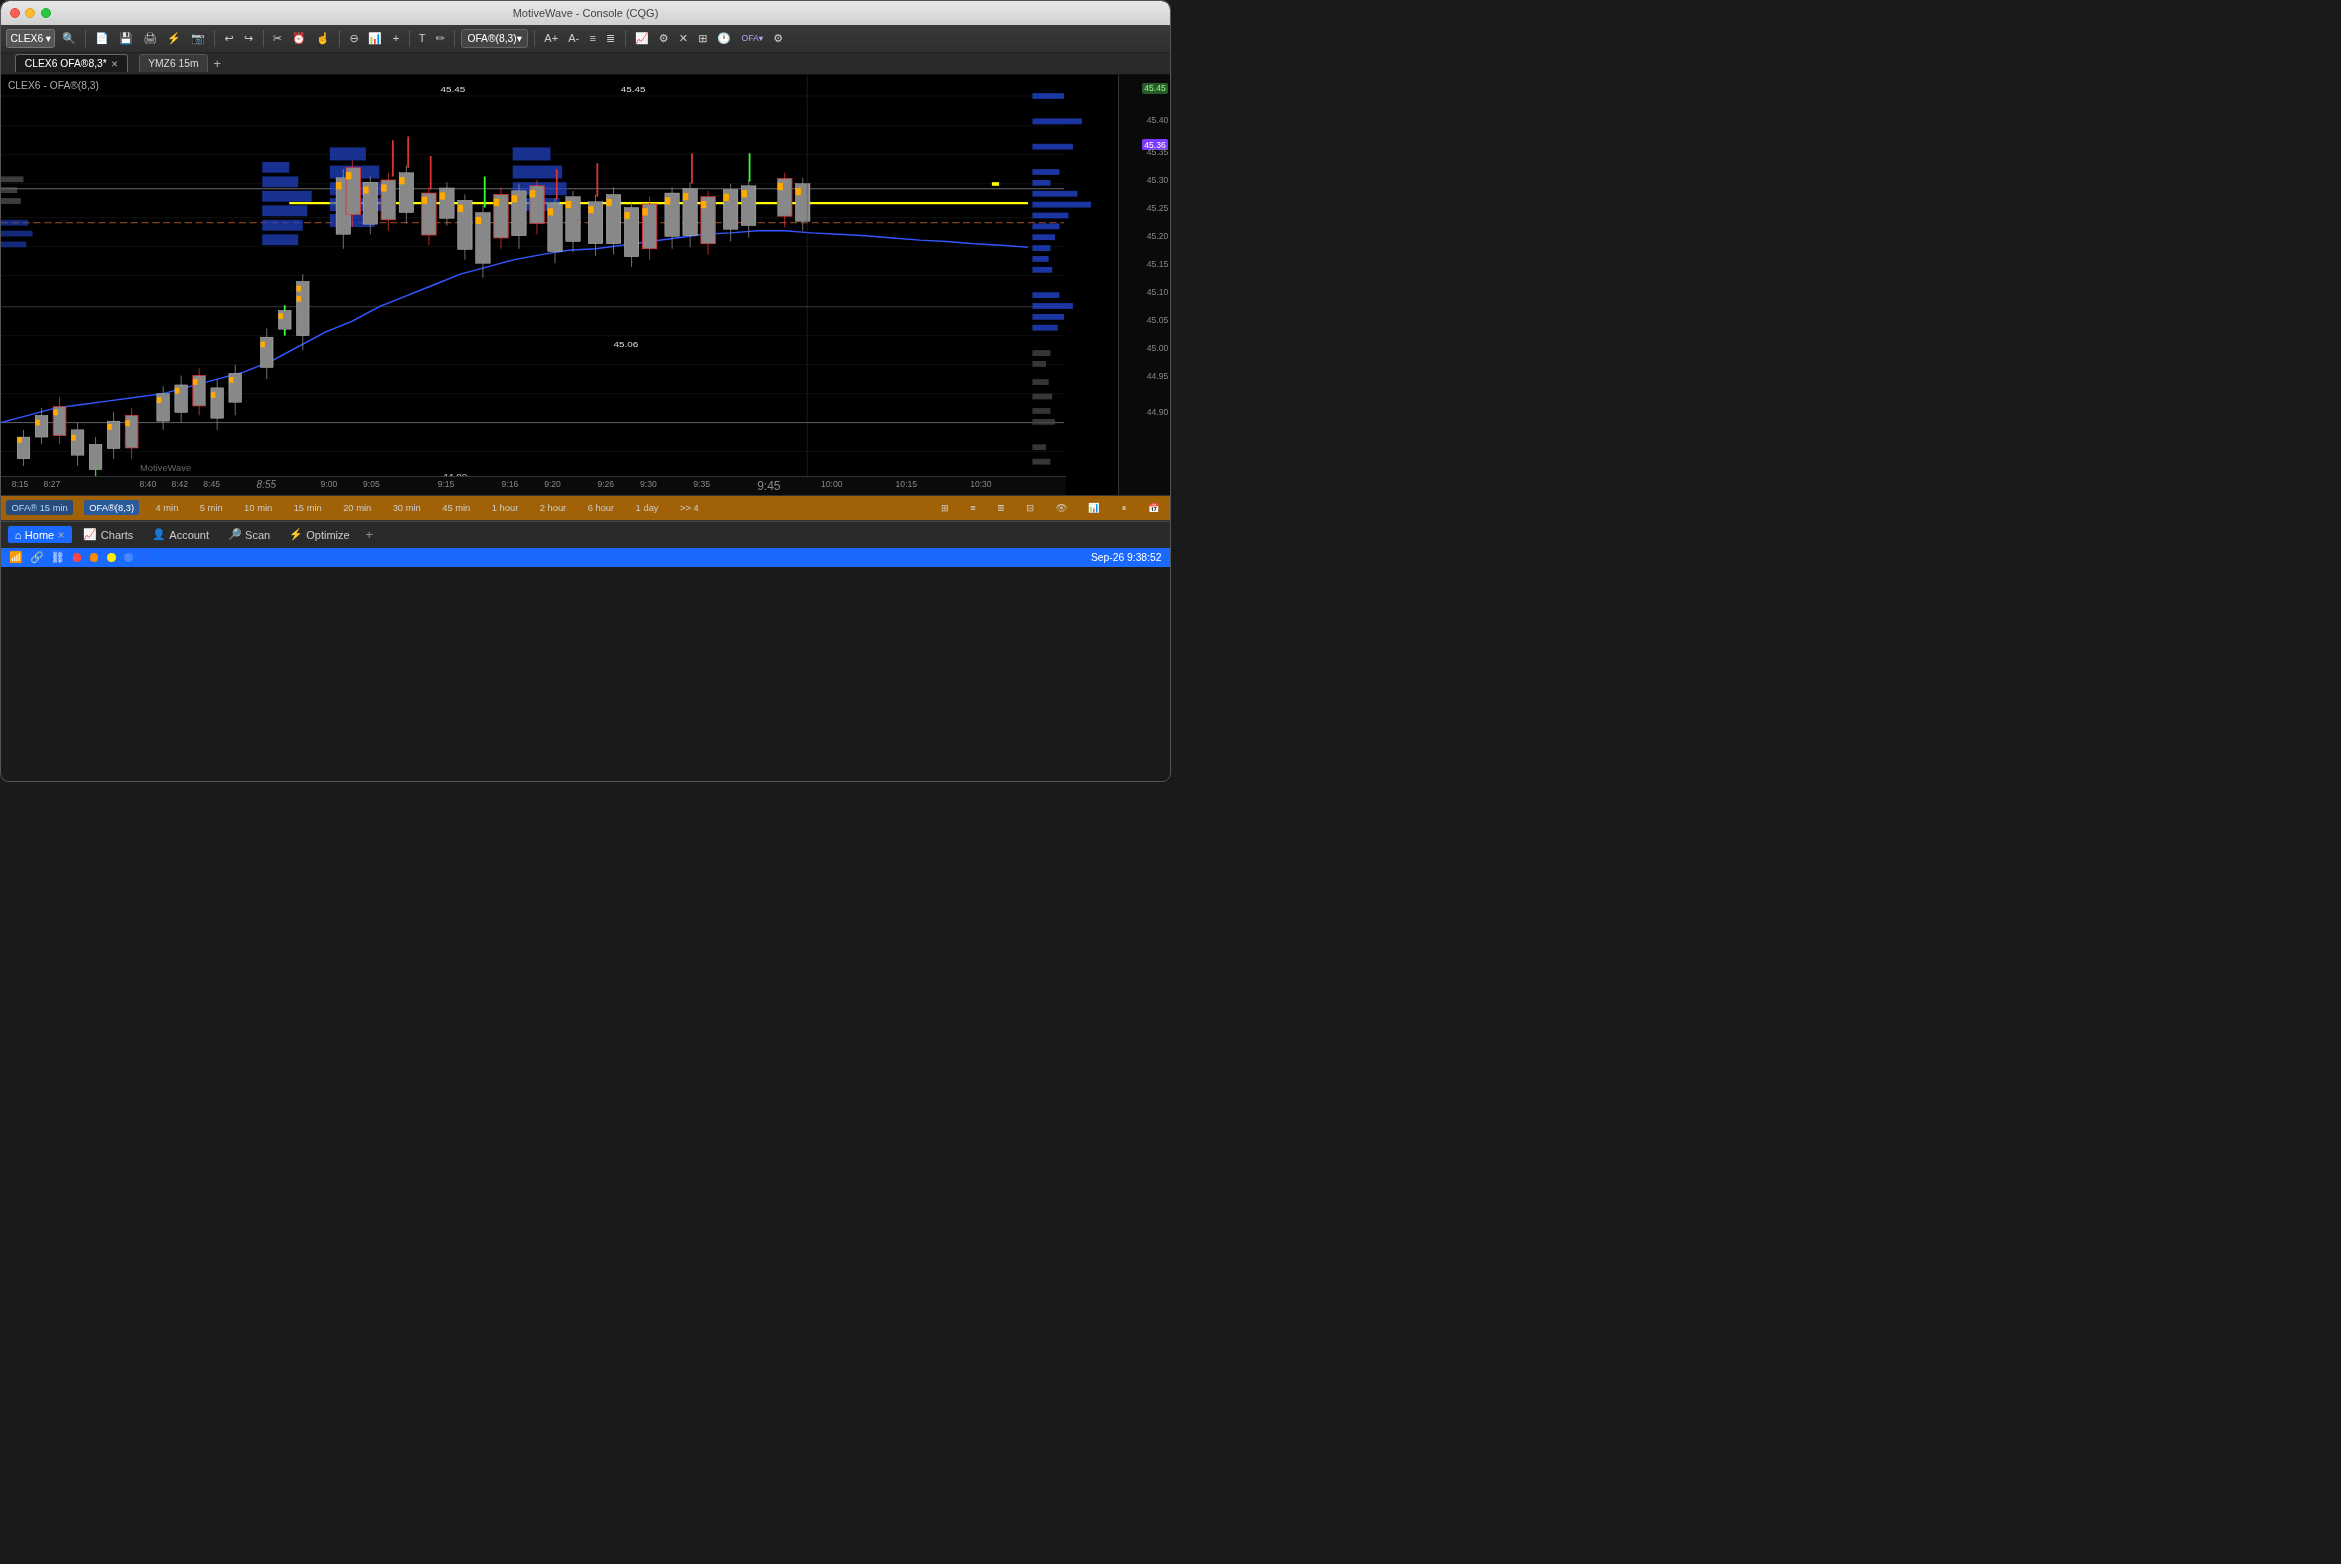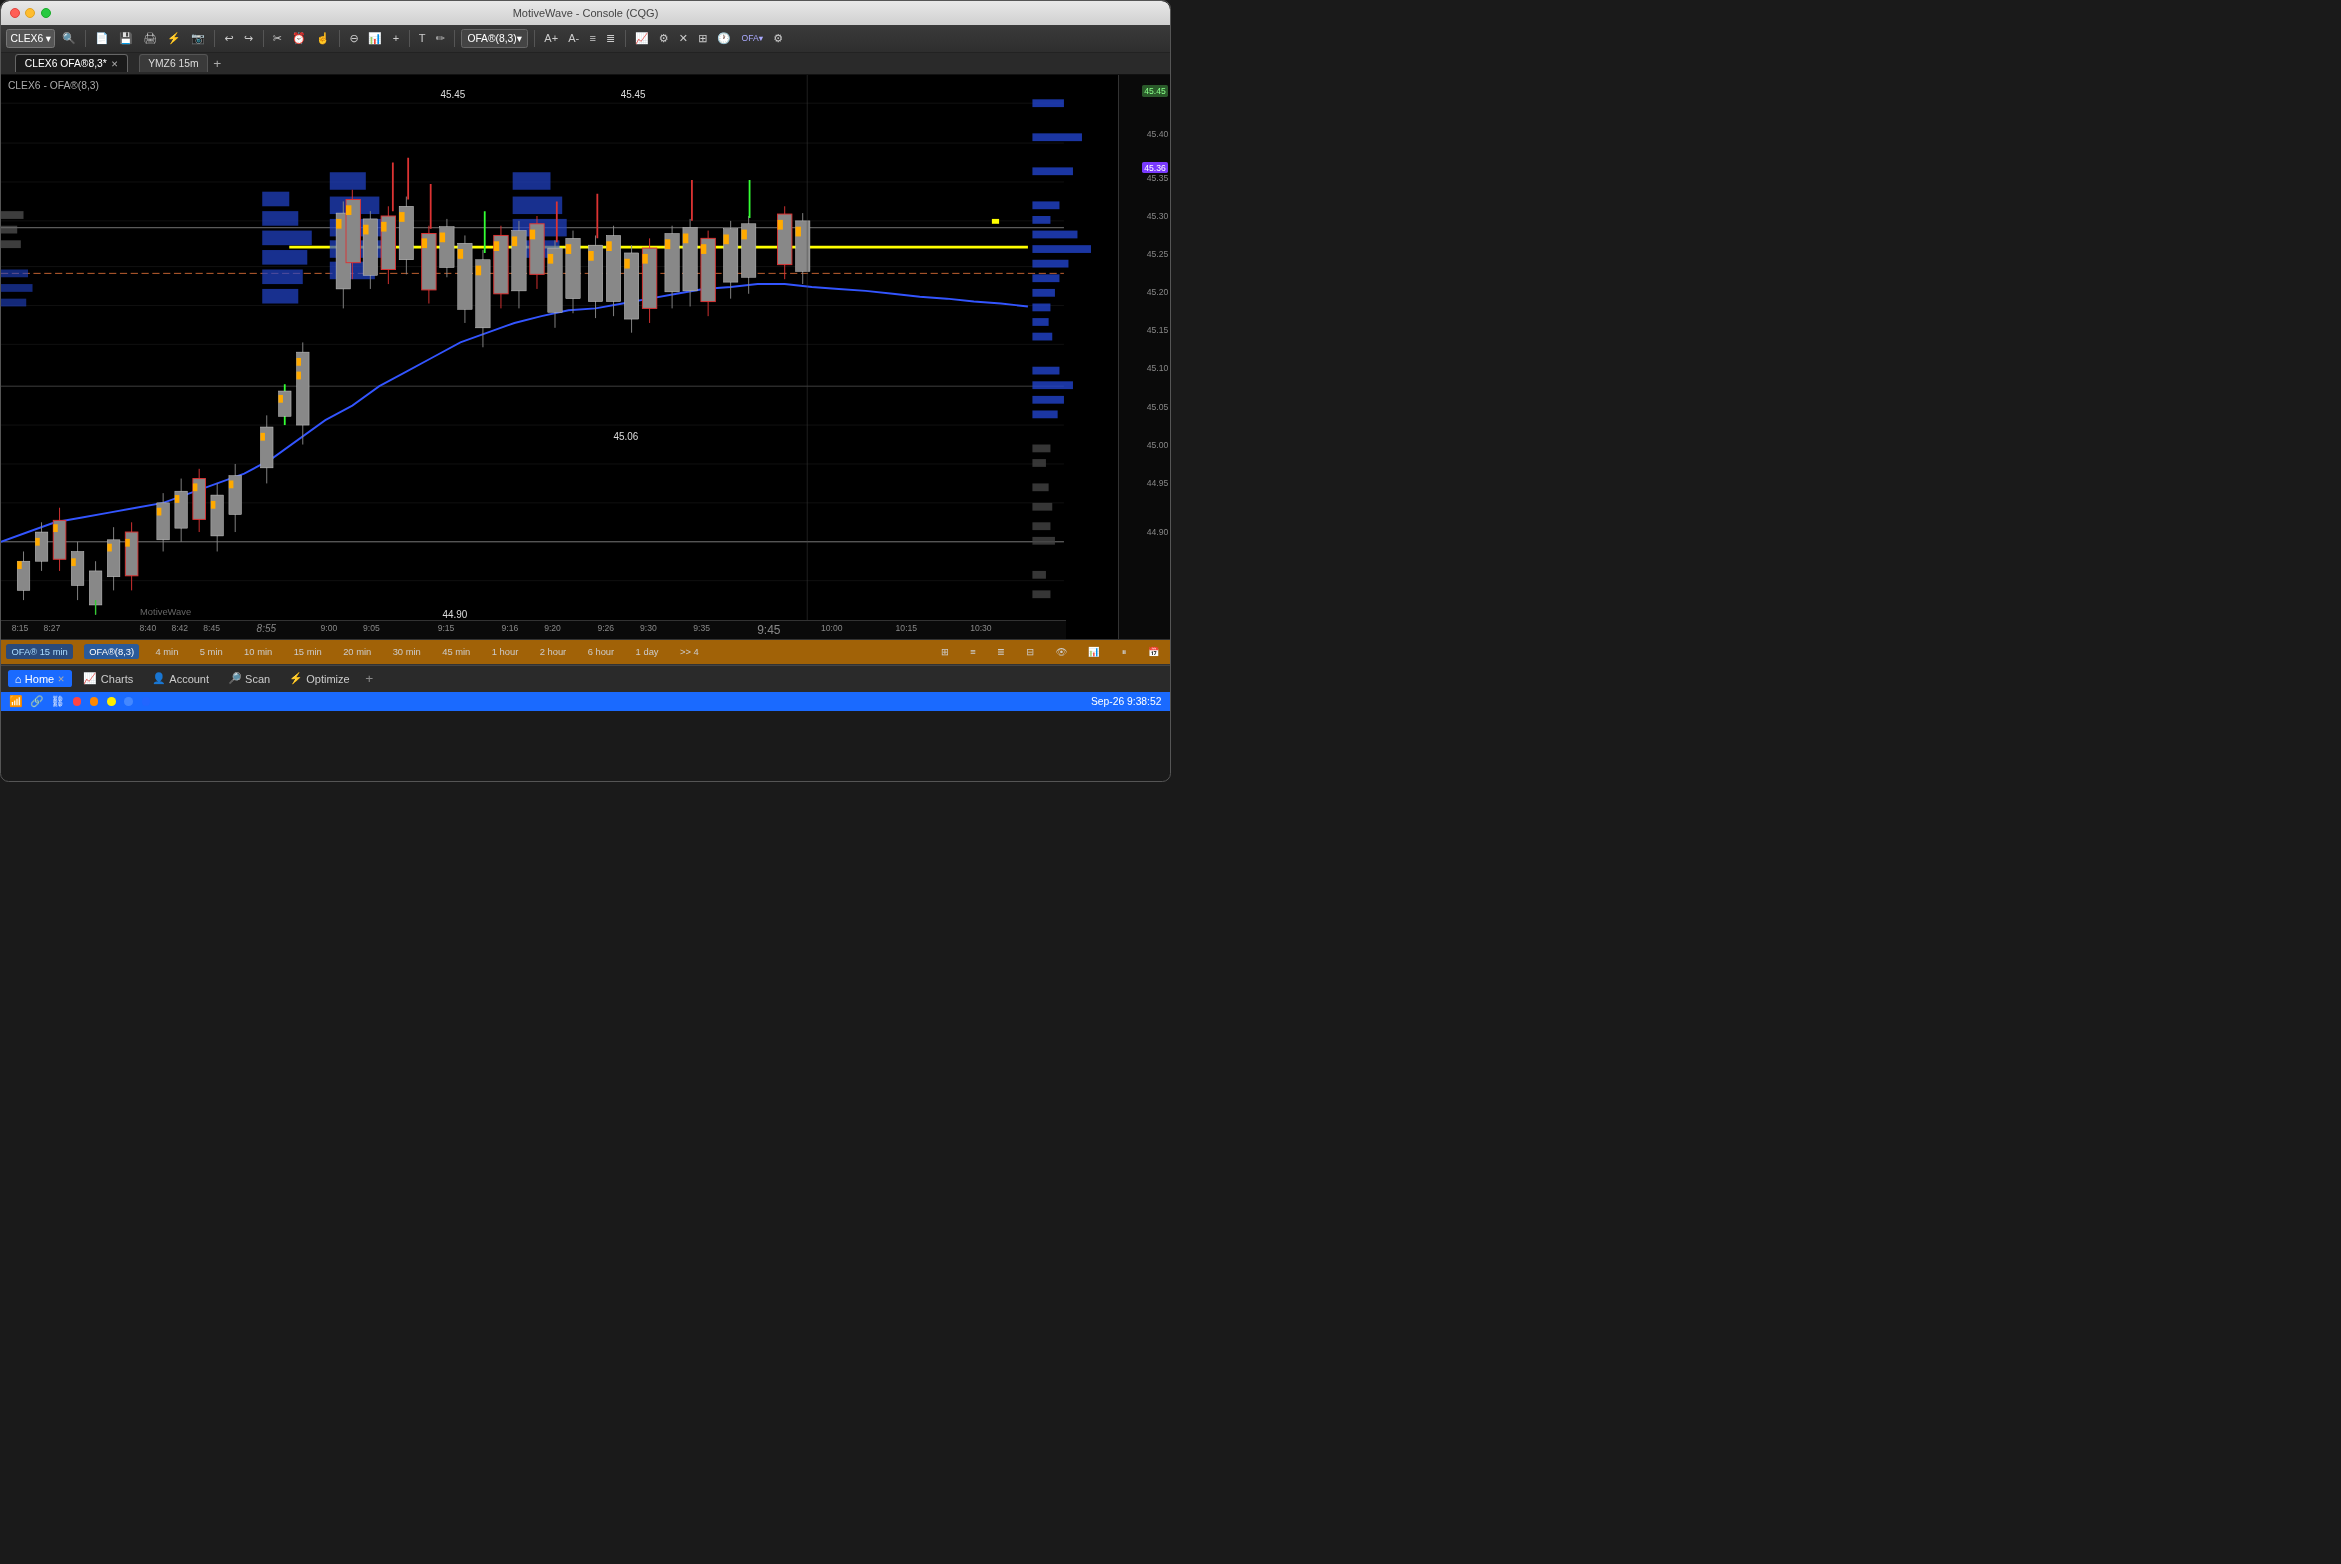--- a/index.html
+++ b/index.html
@@ -316,21 +316,21 @@
   <div class="chart-tab active">
     <span>CLEX6 OFA®8,3*</span>
     <span class="close-x">✕</span>
   </div>
   <div class="chart-tab">
     <span>YMZ6 15m</span>
   </div>
   <span class="tab-add">+</span>
 </div>
 
-<div class="chart-container" style="height:564px;">
+<div class="chart-container" style="height:420px;">
   <div class="chart-main" style="position:relative;">
     <div class="chart-label">CLEX6 - OFA®(8,3)</div>
 
     
     <svg class="chart-svg" viewBox="0 0 1240 580" preserveAspectRatio="none">
 
       <rect width="1240" height="580" fill="#000"></rect>
 
       <line x1="0" y1="29" x2="1180" y2="29" stroke="#222" stroke-width="0.5"></line>
       <line x1="0" y1="70" x2="1180" y2="70" stroke="#222" stroke-width="0.5"></line>

